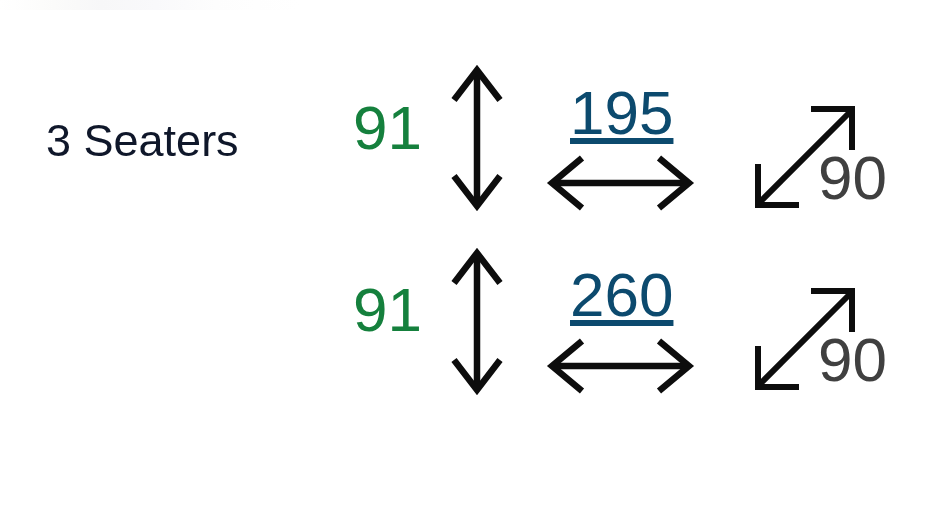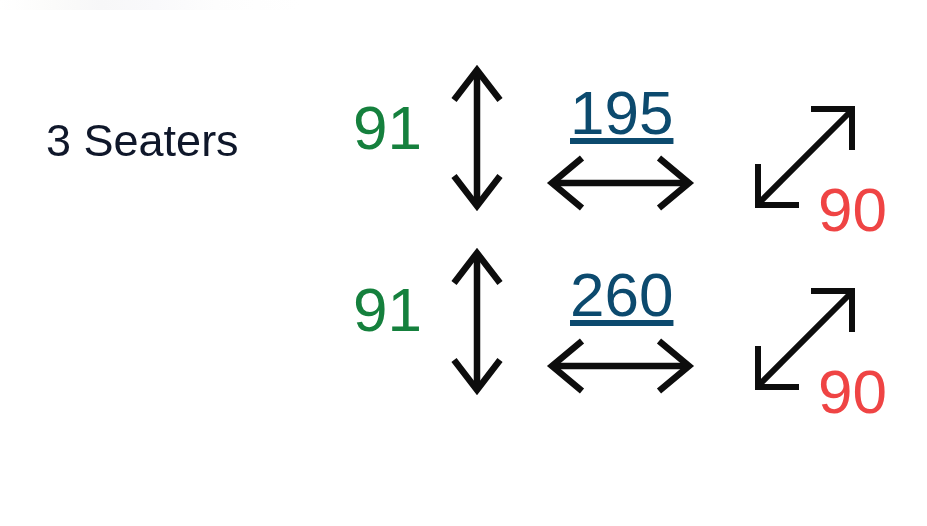--- a/index.html
+++ b/index.html
@@ -67,23 +67,22 @@
     color: #0c4a6e;
     white-space: nowrap;
     text-decoration: underline;
   }
   .depth-value {
     position: absolute;
     left: 818px;
     top: 97px;
     font-size: 62px;
     line-height: 62px;
-    color: #ef4444;
+    color: #404040;
     white-space: nowrap;
-    margin-top: 32px;
   }
 
   .arrow-svg {
     position: absolute;
     overflow: visible;
   }
   .v-arrow { left: 440px; top: 8px; }
   .h-arrow { left: 540px; top: 98px; }
   .d-arrow { left: 740px; top: 38px; }
 

